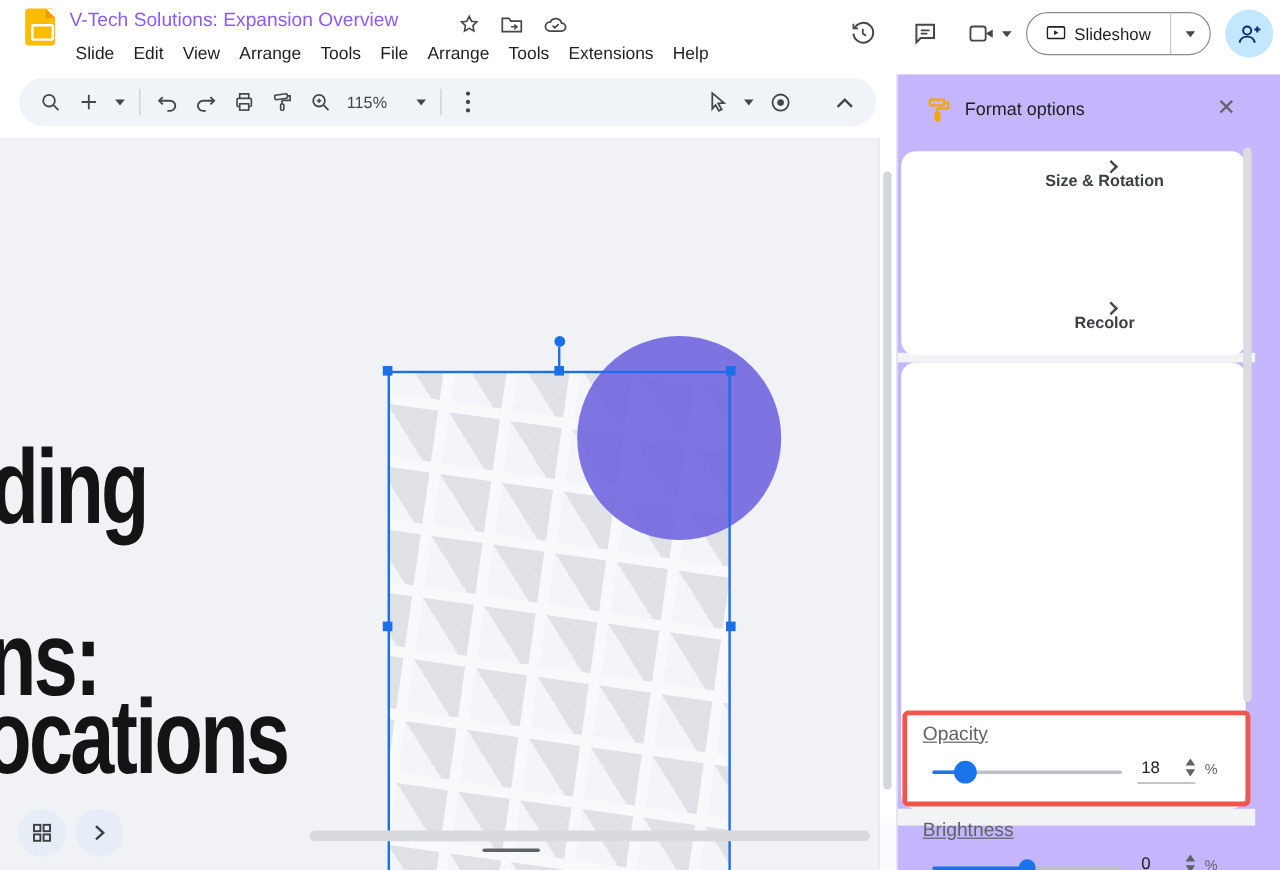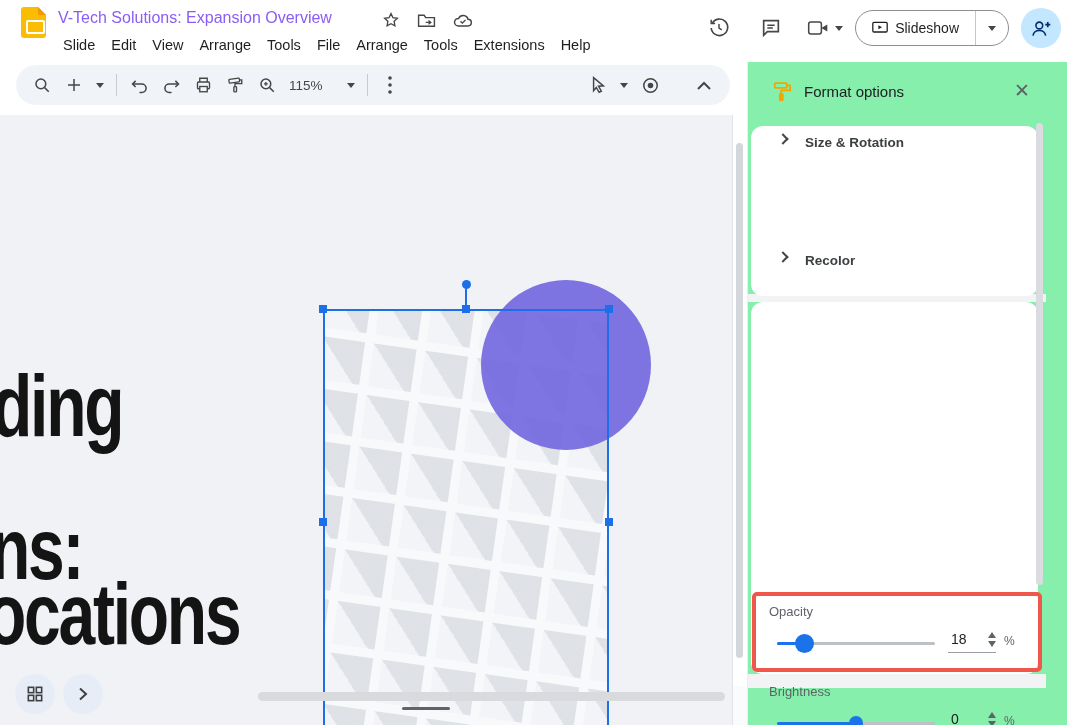--- a/index.html
+++ b/index.html
@@ -55,33 +55,33 @@
   .rot-line { position:absolute; left:465px; top:174px; width:2px; height:20px; background:#1d6fe8; }
   .rot-handle { position:absolute; left:462px; top:165px; width:9px; height:9px; border-radius:50%; background:#1d6fe8; }
 
   .bottom-strip { position:absolute; left:0; top:573px; width:747px; height:39px; background:#f9fbfd; }
   .hscroll { position:absolute; left:258px; top:692px; width:467px; height:9px; border-radius:5px; background:#d8dadd; }
   .notes-handle { position:absolute; left:402px; top:707px; width:48px; height:3px; border-radius:2px; background:#5f6368; }
   .vscroll-canvas { position:absolute; left:736px; top:143px; width:7px; height:515px; border-radius:4px; background:#d3d6da; }
   .corner-btn { position:absolute; width:40px; height:40px; border-radius:50%; background:#e7edf6; display:flex; align-items:center; justify-content:center; }
 
   
-  .panel { position:absolute; left:747px; top:62px; width:320px; height:663px; background:#86efac; border-left:1px solid #eceef1; }
+  .panel { position:absolute; left:747px; top:62px; width:320px; height:663px; background:#c4b5fd; border-left:1px solid #eceef1; }
   .panel-header { position:absolute; left:0; top:0; width:320px; height:58px; display:flex; align-items:center; }
   .panel-title { font-size:15px; font-weight:500; color:#202124; margin-left:12px; }
   .close-x { position:absolute; right:36px; top:19px; width:20px; height:20px; font-size:19px; color:#5f6368; line-height:20px; text-align:center; }
   .gap-strip { position:absolute; left:0; width:298px; background:#f1f3f4; }
   .card { position:absolute; left:3px; width:287px; background:#fff; border-radius:12px; }
-  .sect-row { position:absolute; left:0; width:287px; height:40px; display:flex; align-items:flex-start; }
+  .sect-row { position:absolute; left:17px; width:287px; height:40px; display:flex; align-items:center;flex-direction:column; }
   .chev { width:8px; height:8px; border-right:2px solid #444746; border-bottom:2px solid #444746; display:inline-block; }
   .chev.right { transform:rotate(-45deg); margin-left:28px; }
   .chev.down { transform:rotate(45deg); margin-left:28px; }
   .sect-label { font-size:13.5px; font-weight:700; color:#3c4043; margin-left:18px; }
 
-  .adj-label { position:absolute; left:18px; font-size:13px; color:#5f6368; }
+  .adj-label { position:absolute; left:18px; font-size:16px; color:#5f6368;text-decoration:underline; }
   .slider { position:absolute; left:26px; width:158px; height:14px; }
   .track { position:absolute; left:0; top:6px; width:158px; height:3px; border-radius:2px; background:#bdc1c6; }
   .fill { position:absolute; left:0; top:6px; height:3px; border-radius:2px; background:#1a73e8; }
   .thumb { position:absolute; top:7px; width:14px; height:14px; margin-left:-7px; margin-top:-7px; border-radius:50%; background:#1a73e8; }
   .thumb.big { width:19px; height:19px; margin-left:-10px; margin-top:-9px; }
   .value-box { position:absolute; left:197px; width:48px; border-bottom:1px solid #9aa0a6; height:24px; }
   .val { position:absolute; left:3px; top:2px; font-size:14px; color:#202124; }
   .spinner { position:absolute; right:0; top:3px; display:flex; flex-direction:column; gap:3px; align-items:center; }
   .tri-up { width:0; height:0; border-left:4.5px solid transparent; border-right:4.5px solid transparent; border-bottom:6px solid #5f6368; }
   .tri-down { width:0; height:0; border-left:4.5px solid transparent; border-right:4.5px solid transparent; border-top:6px solid #5f6368; }

